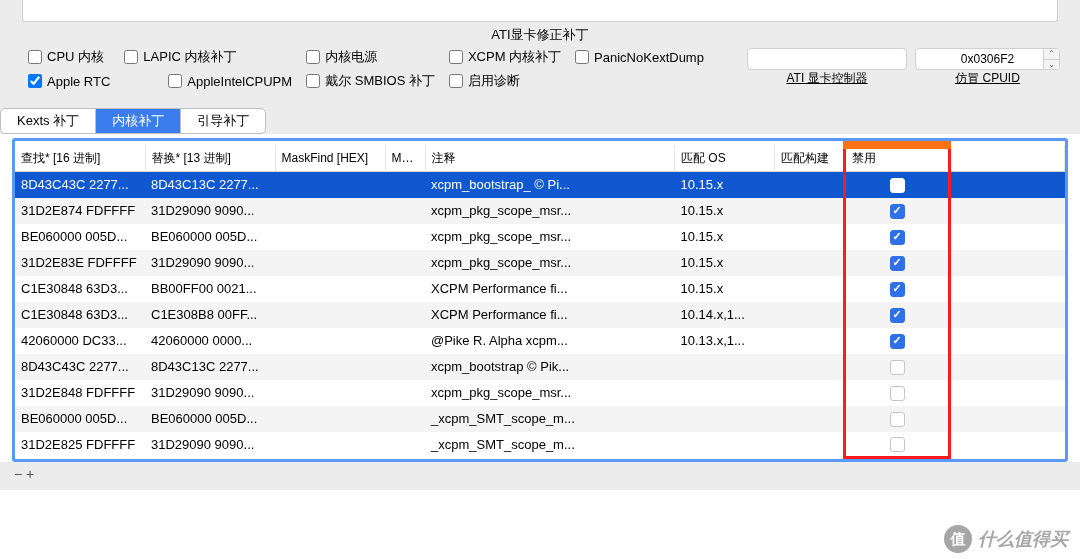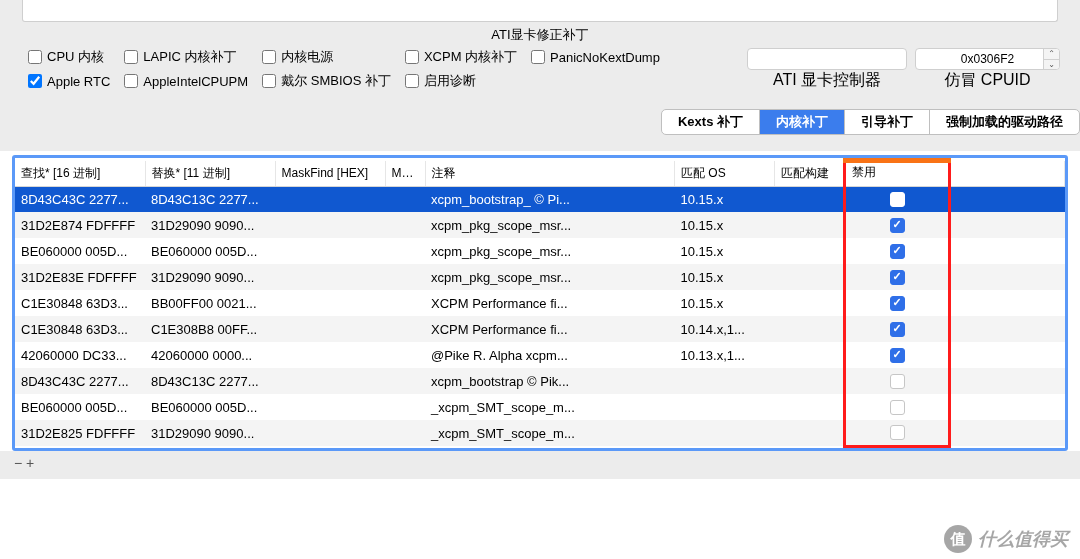--- a/index.html
+++ b/index.html
@@ -55,21 +55,21 @@
     .ctl-group { display: flex; flex-direction: column; align-items: center; gap: 0; }
     .ctl-group input {
       height: 22px;
       border: 1px solid #cfcfcf;
       border-radius: 4px;
       background: #fff;
       padding: 0 6px;
       font-size: 12px;
       text-align: center;
     }
-    .ctl-group label { font-size: 16px; }
+    .ctl-group label { font-size: 12px; text-decoration: underline; }
     .in1 { width: 160px; }
     .in2 { width: 145px; }
     .stepper-wrap { position: relative; display: inline-block; }
     .stepper {
       position: absolute;
       right: 1px; top: 1px;
       width: 16px; height: 20px;
       display: flex; flex-direction: column;
       border-left: 1px solid #d0d0d0;
       border-radius: 0 3px 3px 0;
@@ -78,24 +78,23 @@
       flex: 1;
       display: flex; align-items: center; justify-content: center;
       font-size: 8px; color: #555;
       background: #f4f4f4;
     }
     .stepper div:first-child { border-bottom: 1px solid #d0d0d0; border-radius: 0 3px 0 0; }
     .stepper div:last-child { border-radius: 0 0 3px 0; }
 
     .tabbar {
       display: flex;
-      justify-content: flex-end;
+      justify-content: flex-start;
       background: #ececec;
-      padding: 4px 0 16px 0;
-      font-weight: bold;
+      padding: 4px 0 0 0;
     }
     .tabs {
       display: flex;
       border: 1px solid #bfbfbf;
       border-radius: 5px;
       overflow: hidden;
       background: #fff;
     }
     .tab {
       padding: 3px 16px;
@@ -165,21 +164,21 @@
       left: 2px; top: -1px;
     }
     .cb.sel {
       background: #fff;
       border-color: #fff;
     }
     .redbox {
       border-left: 3px solid #ff1b1b;
       border-right: 3px solid #ff1b1b;
     }
-    th.redbox { border-top: 5px solid #f97316; padding-top: 1px; }
+    th.redbox { border-top: 8px solid #f97316; padding-top: 1px; }
     tr:last-child td.redbox { border-bottom: 3px solid #ff1b1b; }
 
     .footer {
       padding: 4px 14px 8px 14px;
       font-size: 14px;
       color: #555;
       background:#ececec;
     }
     .watermark {
       position: fixed;
@@ -222,21 +221,21 @@
           <span>XCPM 内核补丁</span>
         </label>
         <label class="chk" style="grid-area: 1 / 5; justify-content: center;">
           <input type="checkbox" style="">
           <span>PanicNoKextDump</span>
         </label>
         <label class="chk" style="grid-area: 2 / 1;">
           <input type="checkbox" checked="" style="">
           <span>Apple RTC</span>
         </label>
-        <label class="chk" style="grid-area: 2 / 2;">
+        <label class="chk" style="grid-area: 2 / 2; margin-left: 44px;">
           <input type="checkbox" style="">
           <span>AppleIntelCPUPM</span>
         </label>
         <label class="chk" style="grid-area: 2 / 3;">
           <input type="checkbox" style="">
           <span>戴尔 SMBIOS 补丁</span>
         </label>
         <label class="chk" style="grid-area: 2 / 4;">
           <input type="checkbox" style="">
           <span>启用诊断</span>
@@ -259,41 +258,40 @@
       </div>
     </div>
   </div>
 </div>
 
 <div class="tabbar">
   <div class="tabs" id="tabs">
       <div class="tab">Kexts 补丁</div>
       <div class="tab active">内核补丁</div>
       <div class="tab">引导补丁</div>
-      <div class="tab">强制加载的驱动路径</div>
     </div>
 </div>
 
 <div class="table-wrap">
   <table>
     <colgroup>
       <col style="width:130px">
         <col style="width:130px">
         <col style="width:110px">
         <col style="width:40px">
       <col>
         <col style="width:100px">
         <col style="width:70px">
         <col style="width:105px">
         <col style="width:115px">
     </colgroup>
     <thead>
         <tr id="thead-row">
           <th>查找* [16 进制]</th>
-          <th>替换* [11 进制]</th>
+          <th>替换* [13 进制]</th>
           <th>MaskFind [HEX]</th>
           <th>Mas...</th>
           <th>注释</th>
           <th>匹配 OS</th>
           <th>匹配构建</th>
           <th class="redbox">禁用</th>
           <th></th>
         </tr>
       </thead>
     <tbody id="tbody">
@@ -379,20 +377,31 @@
           <td>8D43C13C 2277...</td>
           <td></td>
           <td></td>
           <td>xcpm_bootstrap © Pik...</td>
           <td></td>
           <td></td>
           <td class="cb-cell redbox"><span class="cb"></span></td>
           <td></td>
         </tr>
         <tr>
+          <td>31D2E848 FDFFFF</td>
+          <td>31D29090 9090...</td>
+          <td></td>
+          <td></td>
+          <td>xcpm_pkg_scope_msr...</td>
+          <td></td>
+          <td></td>
+          <td class="cb-cell redbox"><span class="cb"></span></td>
+          <td></td>
+        </tr>
+        <tr>
           <td>BE060000 005D...</td>
           <td>BE060000 005D...</td>
           <td></td>
           <td></td>
           <td>_xcpm_SMT_scope_m...</td>
           <td></td>
           <td></td>
           <td class="cb-cell redbox"><span class="cb"></span></td>
           <td></td>
         </tr>

